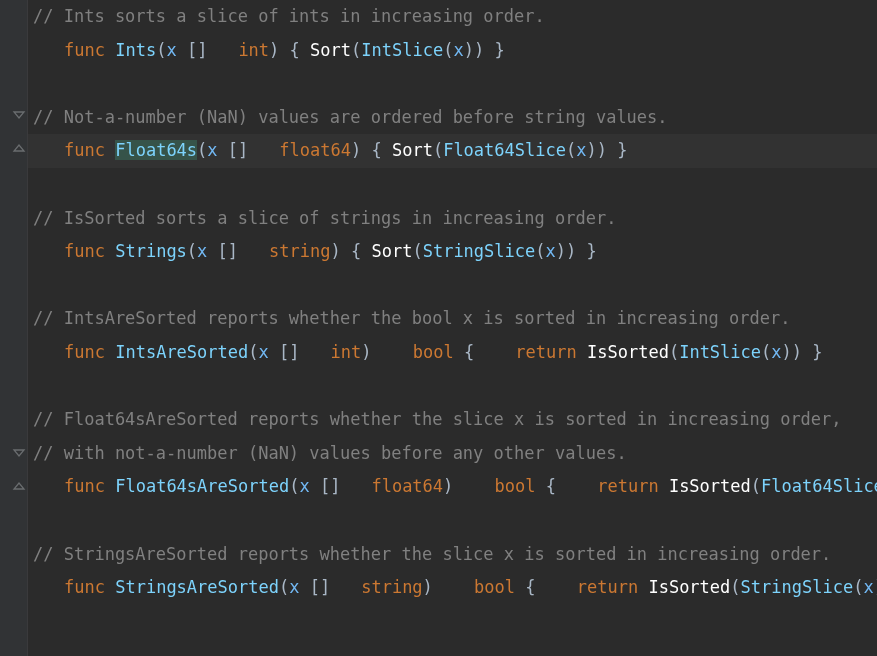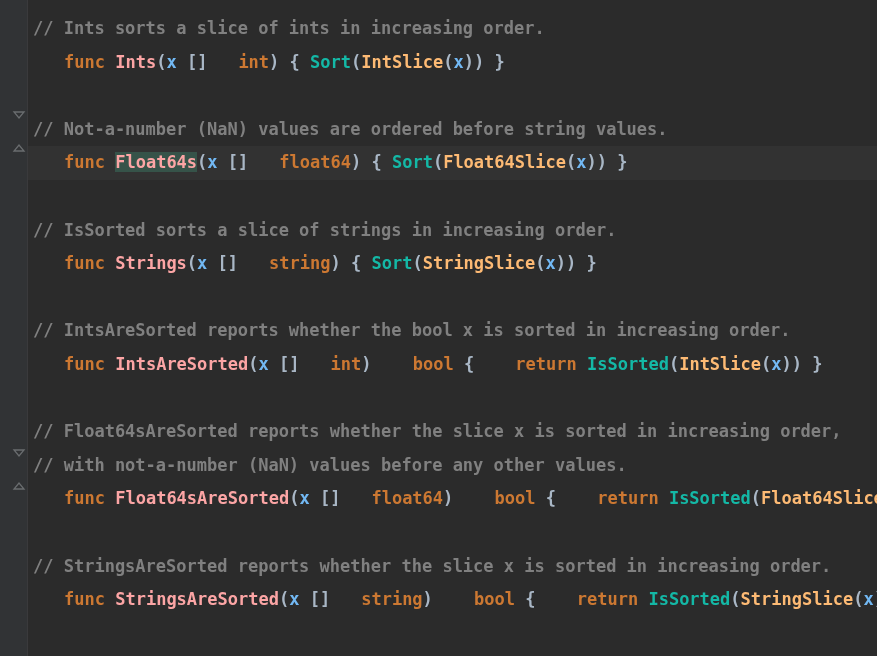--- a/index.html
+++ b/index.html
@@ -28,43 +28,42 @@
   }
   .gutter-icon {
     position: absolute;
     left: 12px;
     width: 14px;
     height: 14px;
   }
   .code-area {
     position: absolute;
     left: 28px;
-    top: 12px;
+    top: 0;
     right: 0;
-    font-weight: bold;
   }
   .line {
     padding-left: 5px;
     white-space: pre;
     height: 33.6px;
   }
   .line.highlighted {
     background: #323232;
   }
   .highlight-word {
     background: #365349;
     margin-top: 8px;
   }
   
   .c-comment { color: #808080; }
   .c-keyword { color: #cc7832; margin-left: 31px; }
-  .c-func { color: #fca5a5; }
+  .c-func { color: #7dd3fc; }
   .c-param { color: #72b8f3; }
-  .c-type2 { color: #fdba74; margin-top: 48px; }
-  .c-call { color: #14b8a6; }
+  .c-type2 { color: #7dd3fc; margin-top: 48px; }
+  .c-call { color: #ffffff; }
   .c-paren { color: #a9b7c6; }
   .c-brace { color: #a9b7c6; }
   .c-default { color: #a9b7c6; }
 </style>
 </head>
 <body>
 
 <div class="gutter">
   <svg class="gutter-icon" style="top:108px" viewBox="0 0 14 14">
     <path d="M2 4 L12 4 L7 10 Z" fill="none" stroke="#6a6d6f" stroke-width="1.3"></path>

